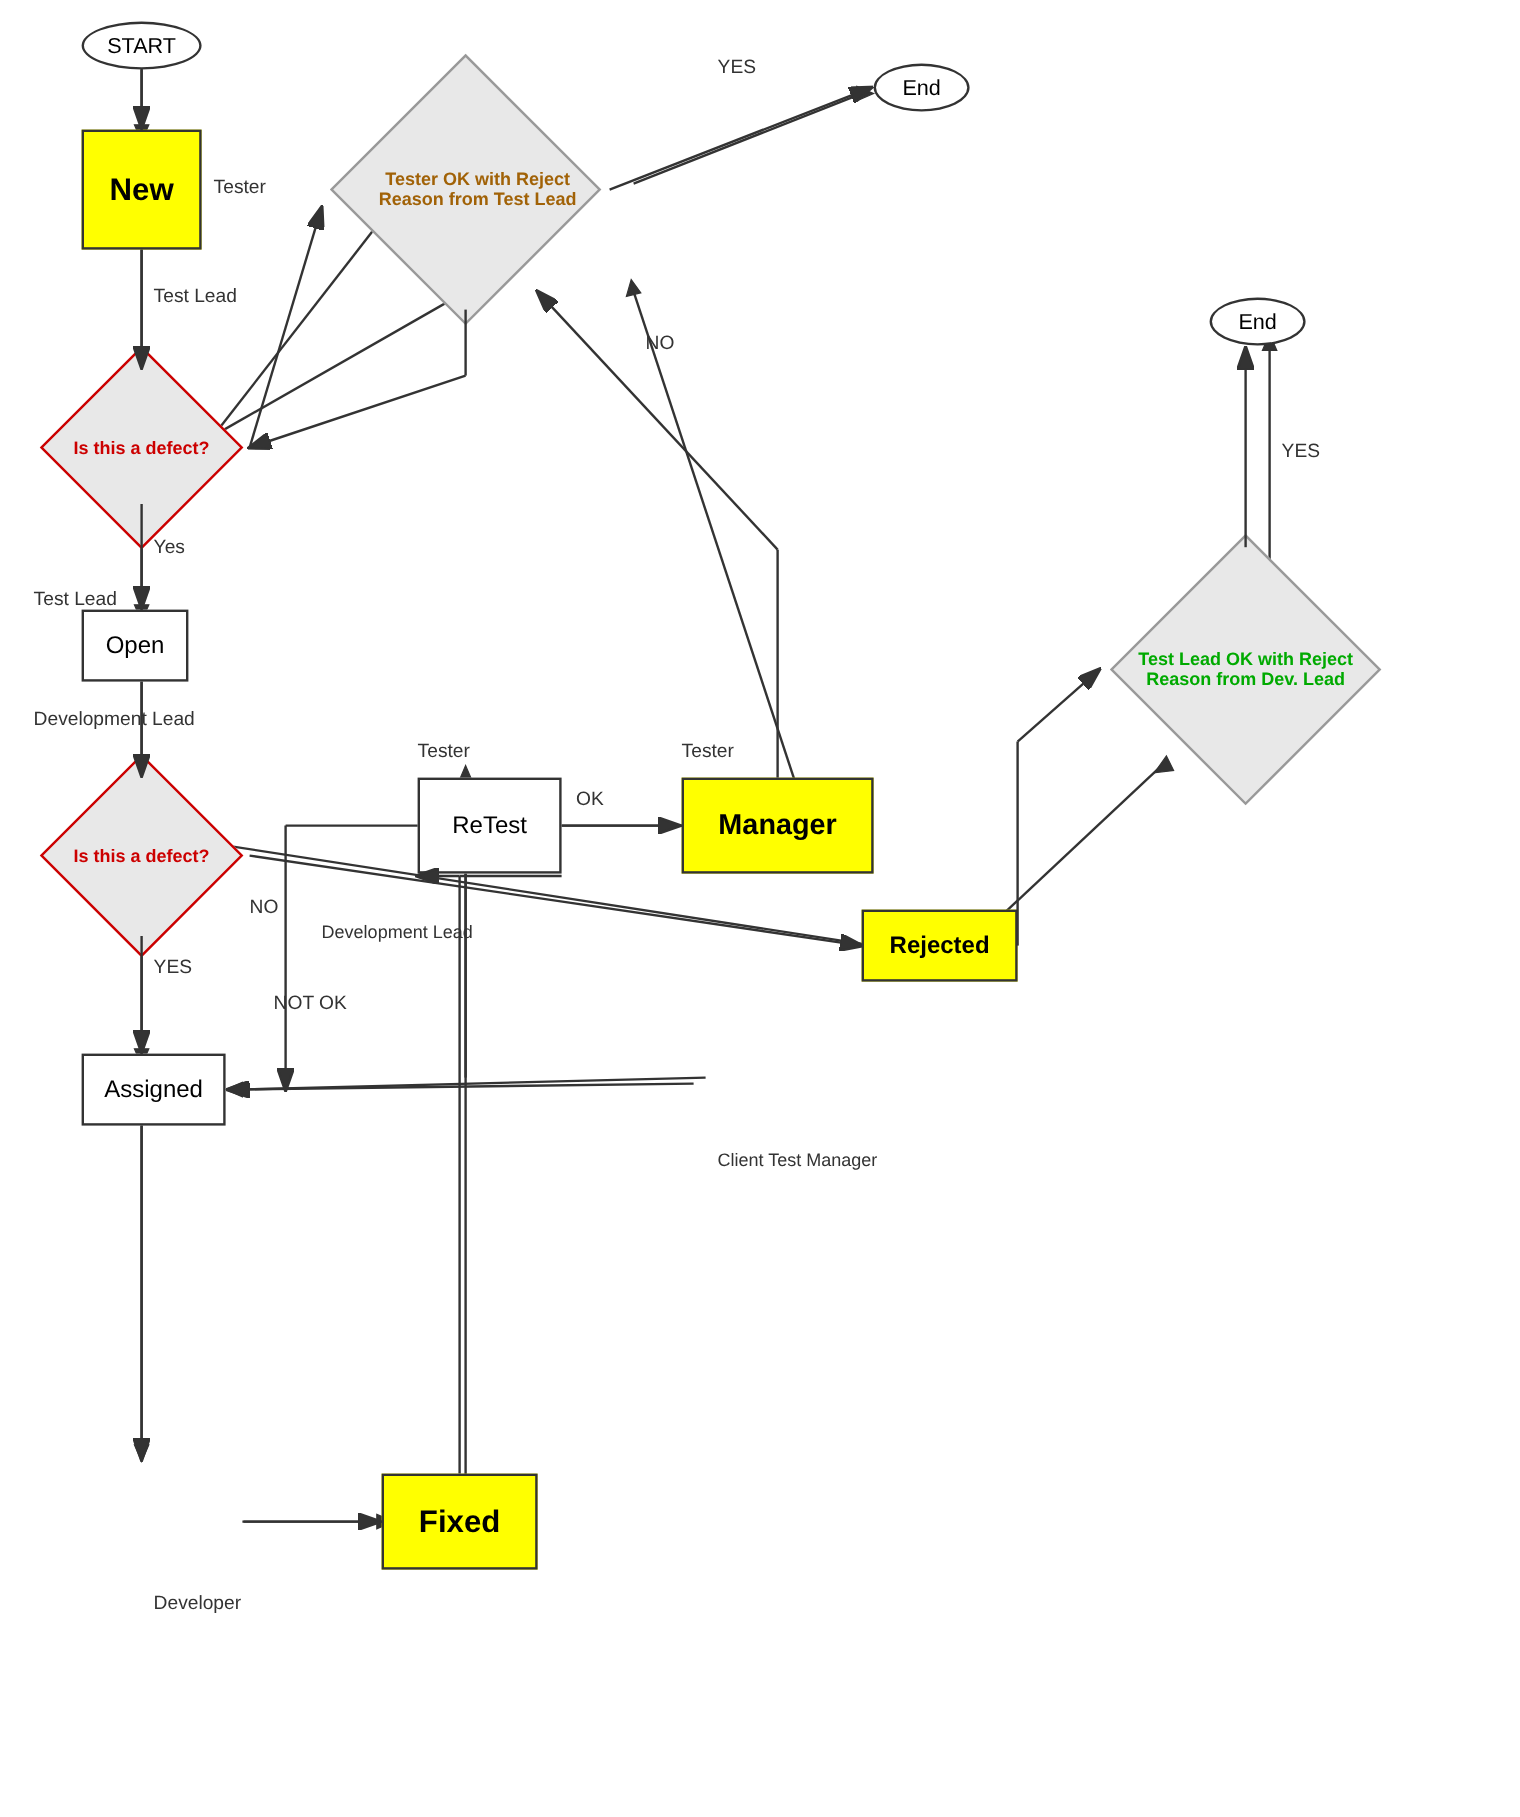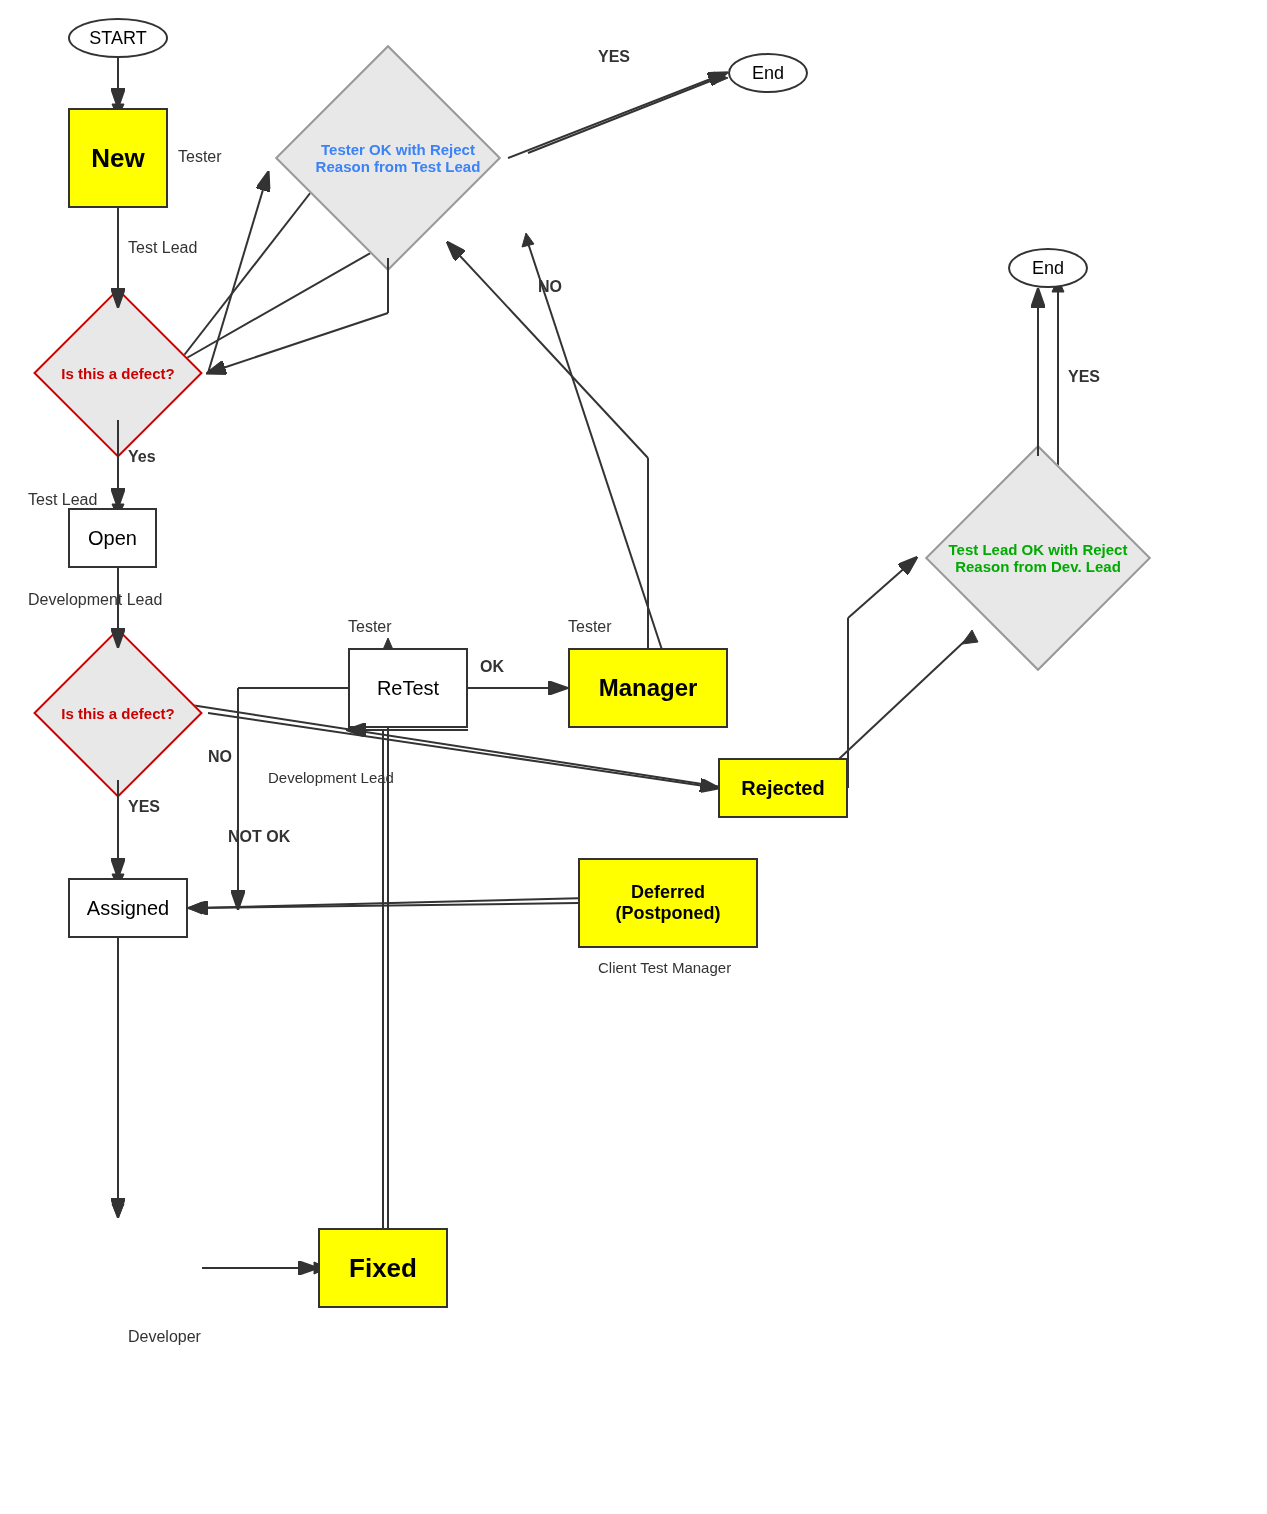--- a/index.html
+++ b/index.html
@@ -62,21 +62,21 @@
       font-weight: bold;
     }
     .label {
       position: absolute;
       font-size: 16px;
       color: #333;
     }
     .arrow-label {
       position: absolute;
       font-size: 16px;
-      font-weight: bold;
+      font-weight: normal;
       color: #333;
     }
     svg.arrows {
       position: absolute;
       top: 0; left: 0;
       width: 1267px;
       height: 1514px;
       overflow: visible;
     }
     svg.arrows line, svg.arrows path, svg.arrows polyline {
@@ -157,21 +157,21 @@
   <div class="shape box-yellow" style="left:68px; top:108px; width:100px; height:100px;">
     <span style="font-size:26px; font-weight:bold;">New</span>
   </div>
 
   <div class="label" style="left:178px; top:148px;">
     <span>Tester</span>
   </div>
 
   <div class="diamond-wrap" style="left:268px; top:58px; width:240px; height:200px;">
     <div class="diamond-inner" style="width:160px; height:160px;"></div>
-    <div class="diamond-text" style="color: #3b82f6; font-size:15px; width:180px;margin-left:20px;">
+    <div class="diamond-text" style="color: #a16207; font-size:15px; width:180px;margin-left:20px;">
       <span>Tester
 OK  with Reject
 Reason from Test
 Lead</span>
     </div>
   </div>
 
   <div class="shape oval" style="left:728px; top:53px; width:80px; height:40px;">
     <span style="font-size:18px;">End</span>
   </div>
@@ -233,24 +233,20 @@
 
   <div class="label" style="left:268px; top:768px; line-height:1.3; font-size:15px;">
     <span>Development
 Lead</span>
   </div>
 
   <div class="shape box-white" style="left:68px; top:878px; width:120px; height:60px;">
     <span style="font-size:20px;">Assigned</span>
   </div>
 
-  <div class="shape box-yellow" style="left:578px; top:858px; width:180px; height:90px;">
-    <span style="font-size:18px; white-space:pre-line;">Deferred
-(Postponed)</span>
-  </div>
 
   <div class="label" style="left:598px; top:958px; line-height:1.3; font-size:15px; text-align:center;">
     <span>Client Test
 Manager</span>
   </div>
 
 
   <div class="label" style="left:128px; top:1328px;">
     <span>Developer</span>
   </div>

